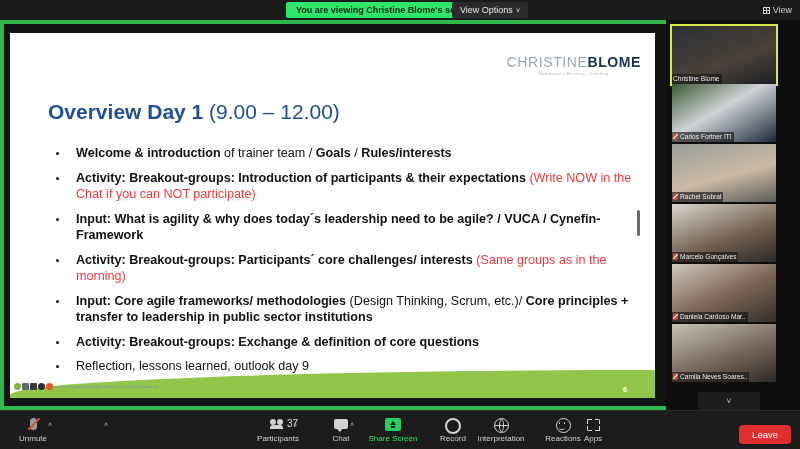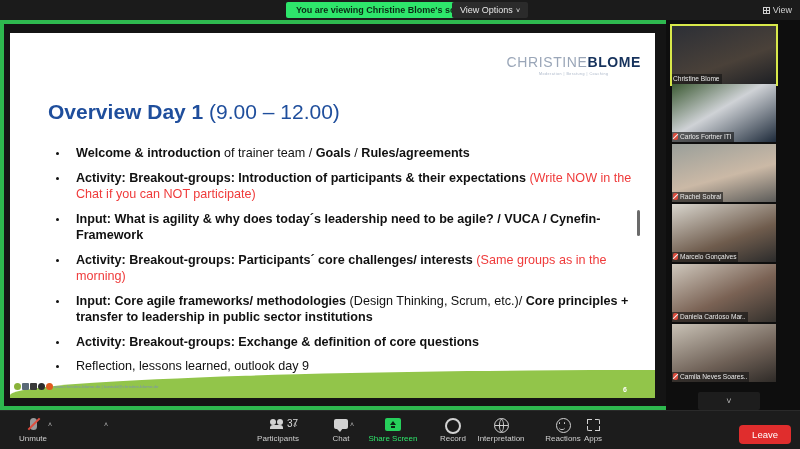--- a/index.html
+++ b/index.html
@@ -491,21 +491,21 @@
       <span class="logo-thin">CHRISTINE</span><span class="logo-bold">BLOME</span>
     </div>
     <div class="logo-tag">Moderation | Beratung | Coaching</div>
   </div>
 
   <div id="slide-title">
     <span class="t-bold">Overview Day 1</span><span class="t-reg"> (9.00 – 12.00)</span>
   </div>
 
   <div id="bullets">
-      <div class="bullet"><span class="b">Welcome &amp; introduction</span><span class="n"> of trainer team / </span><span class="b">Goals</span><span class="n"> / </span><span class="b">Rules/agreements</span></div>
+      <div class="bullet"><span class="b">Welcome &amp; introduction</span><span class="n"> of trainer team / </span><span class="b">Goals</span><span class="n"> / </span><span class="b">Rules/interests</span></div>
       <div class="bullet"><span class="b">Activity: Breakout-groups: Introduction of participants &amp; their expectations</span><span class="n"> </span><span class="red">(Write NOW in the Chat if you can NOT participate)</span></div>
       <div class="bullet"><span class="b">Input: What is agility &amp; why does today´s leadership need to be agile? / VUCA / Cynefin-Framework</span></div>
       <div class="bullet"><span class="b">Activity: Breakout-groups: Participants´ core challenges/ interests</span><span class="n"> </span><span class="red">(Same groups as in the morning)</span></div>
       <div class="bullet"><span class="b">Input: Core agile frameworks/ methodologies</span><span class="n"> (Design Thinking, Scrum, etc.)/ </span><span class="b">Core principles + transfer to leadership in public sector institutions</span></div>
       <div class="bullet"><span class="b">Activity: Breakout-groups: Exchange &amp; definition of core questions</span></div>
       <div class="bullet"><span class="n">Reflection, lessons learned, outlook day 9</span></div>
     </div>
 
   <div id="slide-footer-text">BREAKS ARE INCLUDED INBETWEEN THE INPUTS &amp; ACTIVITIES</div>
 

